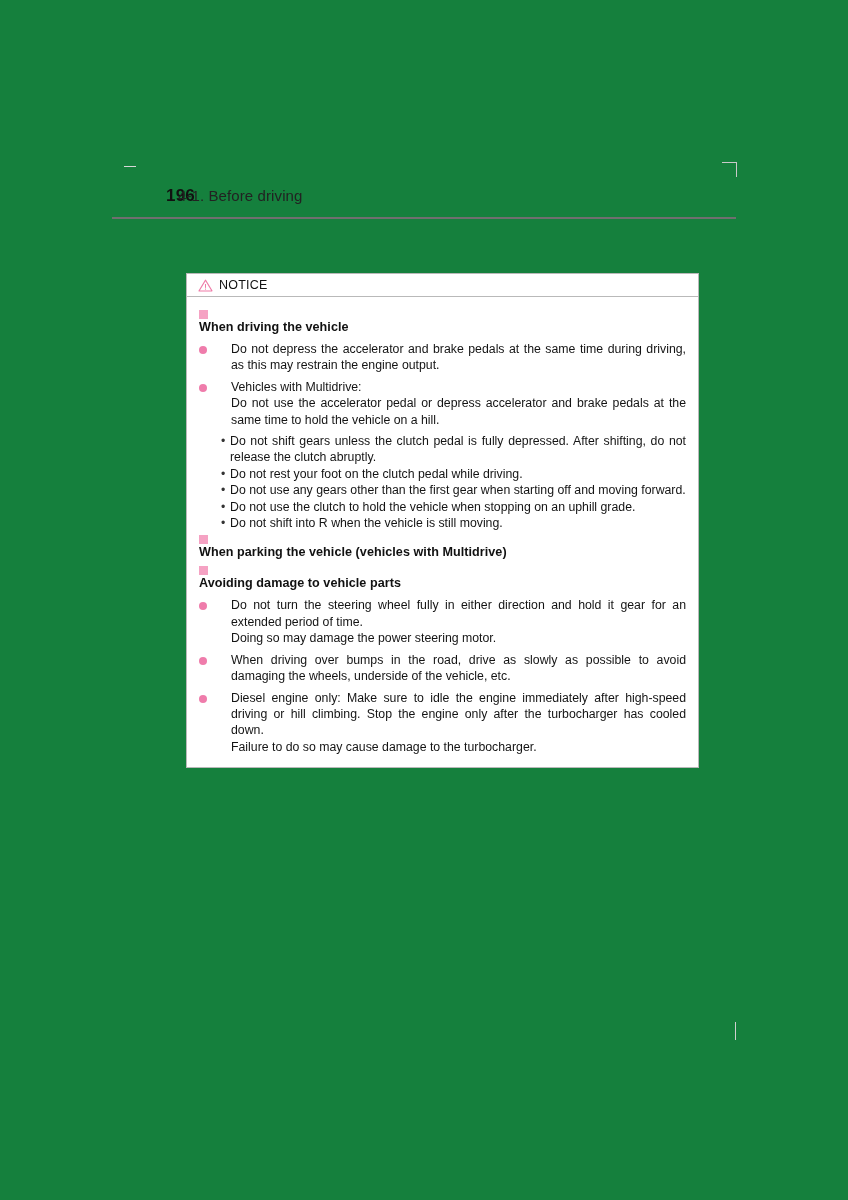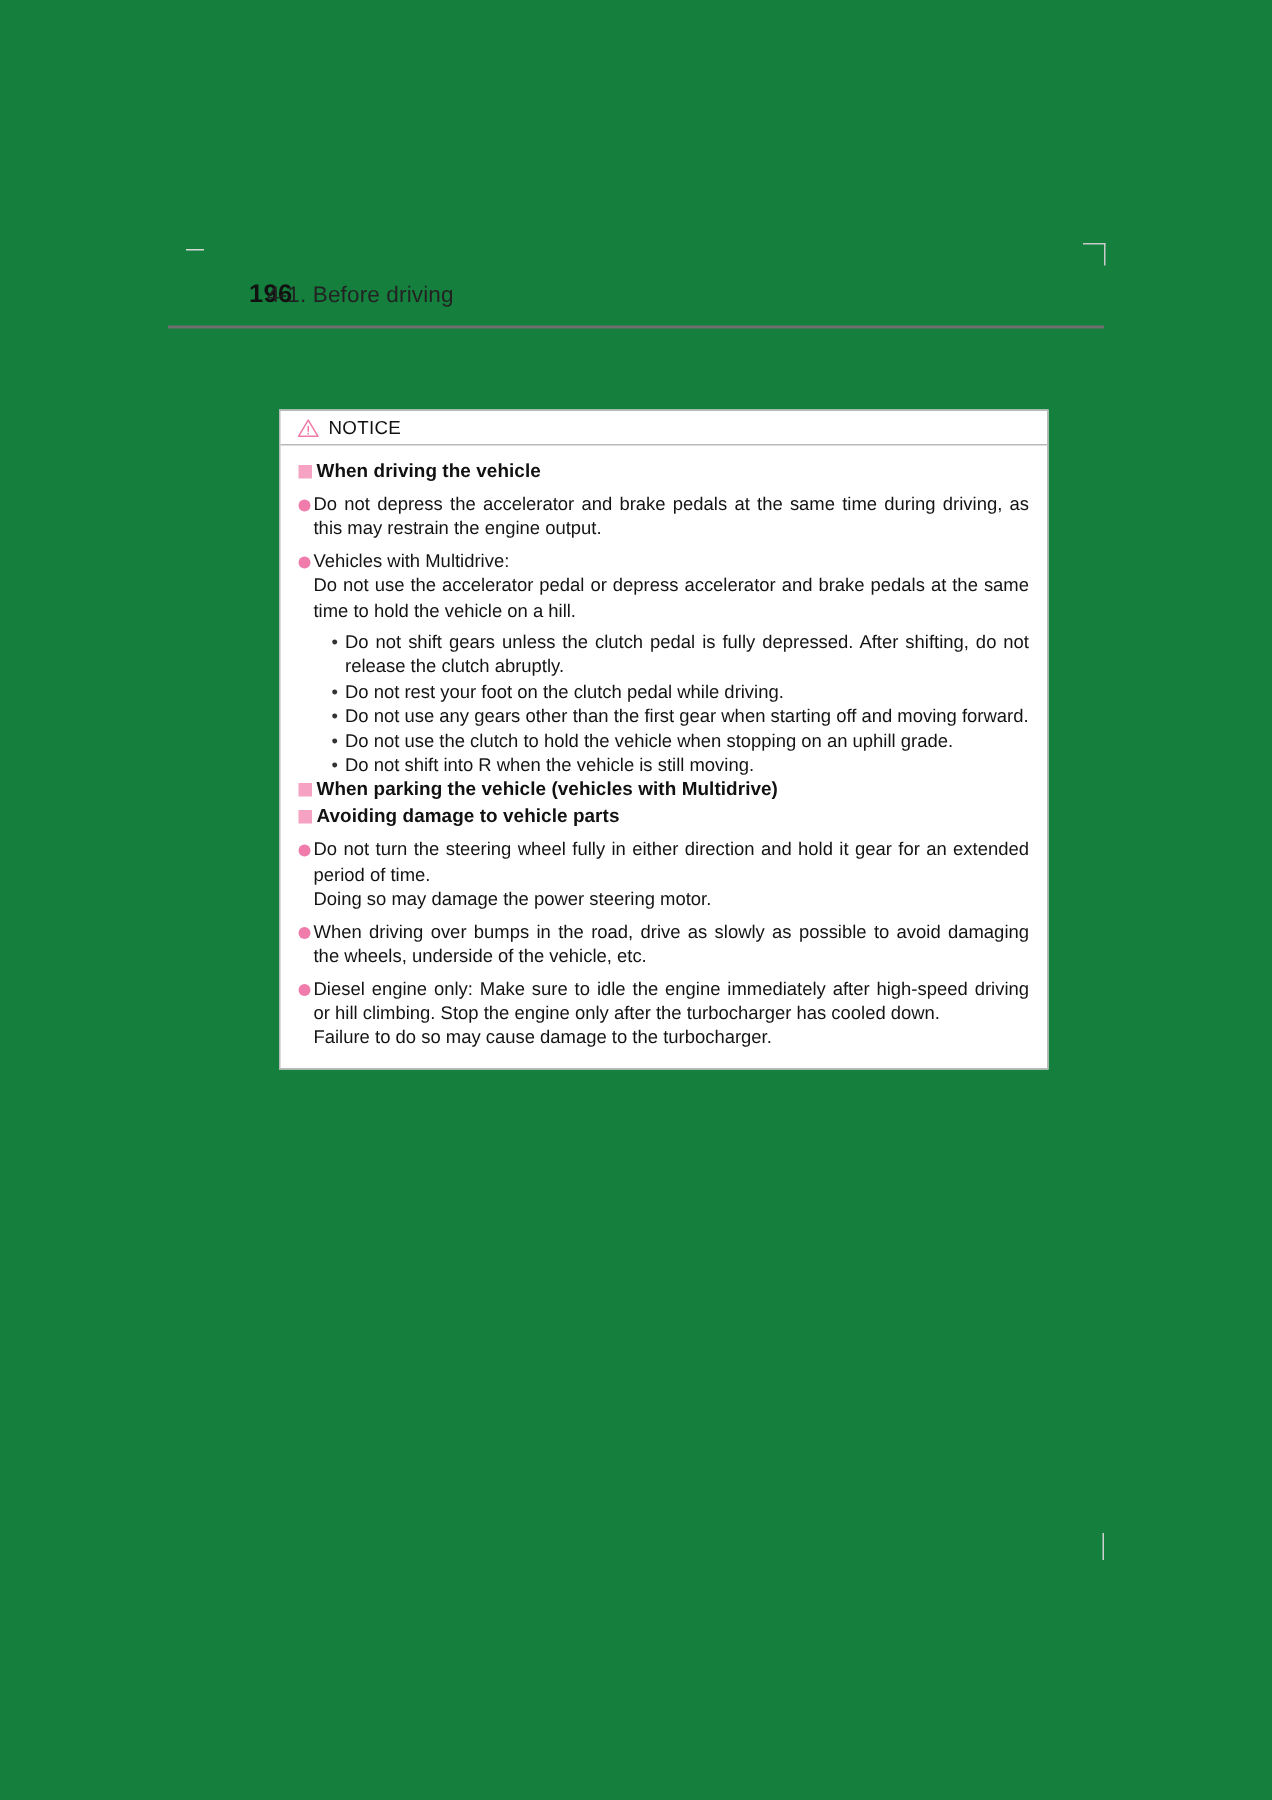--- a/index.html
+++ b/index.html
@@ -123,21 +123,21 @@
     padding: 9px 12px 12px 12px;
   }
 
   
   .sec-head {
     display: flex;
     align-items: flex-start;
     margin-top: 6px;
     margin-bottom: 1px;
   }
-  .sec-head:first-child { margin-top: 0; }
+  .sec-head:first-child { margin-top: 0; flex-direction: column; }
   .sq {
     width: 9px;
     height: 9px;
     background: #f5a2c3;
     flex: none;
     margin-top: 4px;
     margin-right: 3px;
   }
   .sec-head-text {
     font-size: 12.6px;
@@ -145,20 +145,21 @@
     color: #111111;
     line-height: 17px;
     letter-spacing: 0.05px;
   }
 
   
   .dot-item {
     display: flex;
     align-items: flex-start;
     margin-top: 5px;
+    gap: 22px;
   }
   .dot {
     width: 8px;
     height: 8px;
     border-radius: 50%;
     background: #ef7cab;
     flex: none;
     margin-top: 5px;
     margin-right: 2px;
   }

